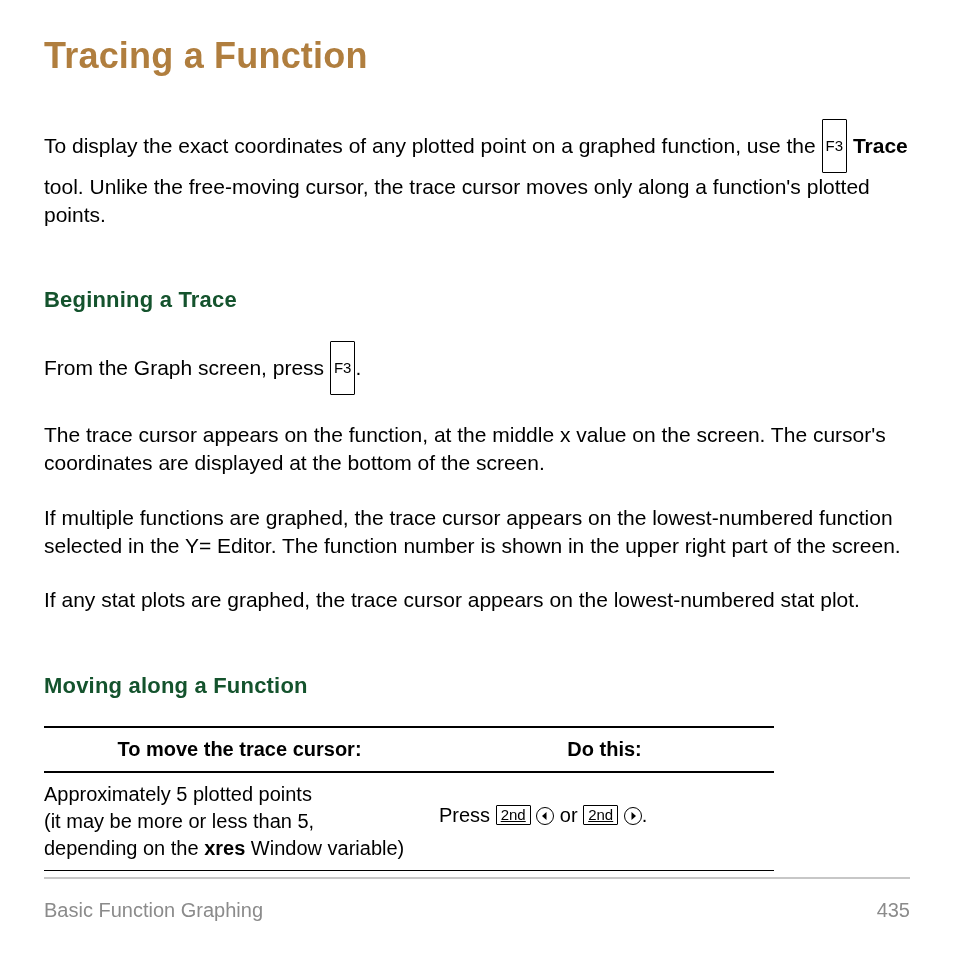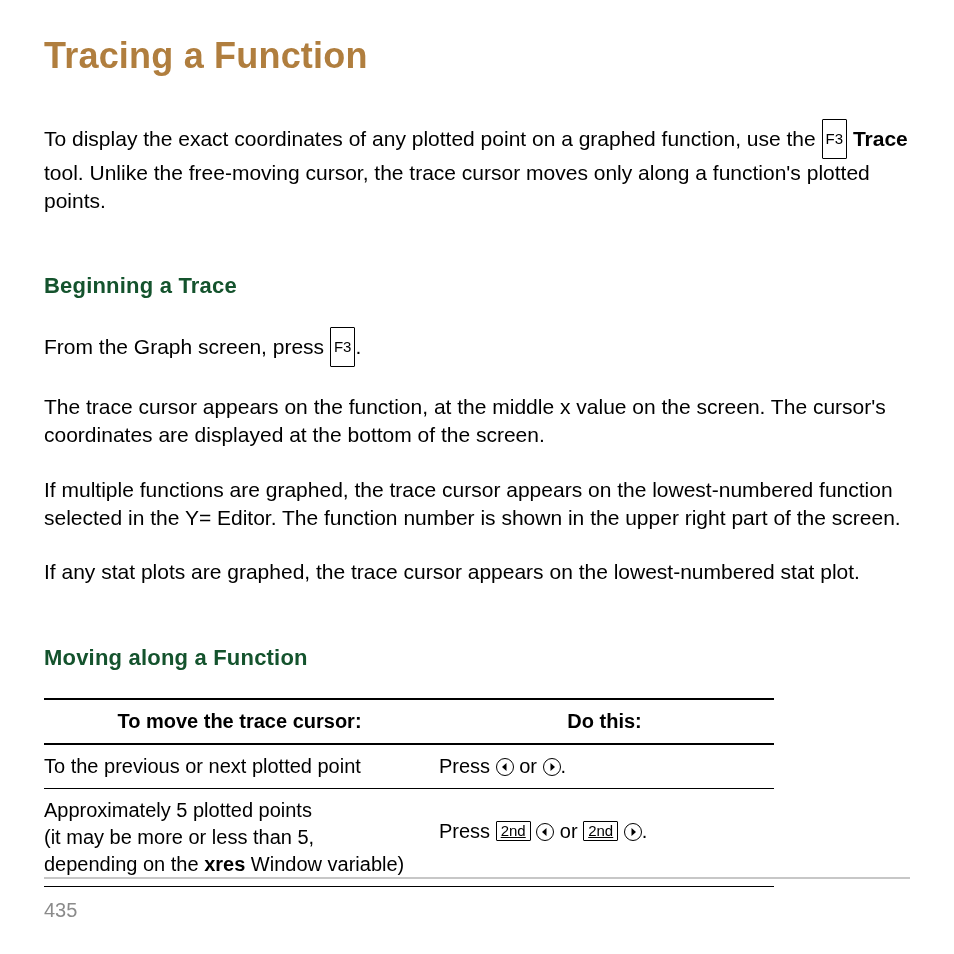--- a/index.html
+++ b/index.html
@@ -30,21 +30,21 @@
       letter-spacing: 0.2px;
       margin-top: 56px;
       margin-bottom: 26px;
     }
     p { margin-bottom: 26px; }
     .key {
       display: inline-block;
       border: 1px solid #000;
       font-family: Arial, Helvetica, sans-serif;
       font-size: 15px;
-      padding: 10px 3px;
+      padding: 17px 3px;
       line-height: 18px;
       vertical-align: 2px;
       border-radius: 1px;
     }
     .key-wide {
       display: inline-block;
       border: 1px solid #000;
       font-family: Arial, Helvetica, sans-serif;
       font-size: 15px;
       padding: 0 4px;
@@ -130,34 +130,20 @@
 
 <table>
   <thead>
     <tr>
       <th>To move the trace cursor:</th>
       <th>Do this:</th>
     </tr>
   </thead>
   <tbody>
     <tr>
-      <td>To the previous or next plotted point</td>
-      <td>
-        <span>Press </span><span class="arrow-circle">
-            <svg viewBox="0 0 10 10">
-              <polygon points="6.5,1 2,5 6.5,9" fill="#000"></polygon>
-            </svg>
-          </span><span> or </span><span class="arrow-circle">
-            <svg viewBox="0 0 10 10">
-              <polygon points="3.5,1 8,5 3.5,9" fill="#000"></polygon>
-            </svg>
-          </span><span>.</span>
-      </td>
-    </tr>
-    <tr>
       <td>
         <span>Approximately 5 plotted points</span><br>
         <span>(it may be more or less than 5,</span><br>
         <span>depending on the </span><span class="bold-sans">xres</span><span> Window variable)</span>
       </td>
       <td>
         <span>Press </span><span class="key-wide">2nd</span> <span class="arrow-circle">
             <svg viewBox="0 0 10 10">
               <polygon points="6.5,1 2,5 6.5,9" fill="#000"></polygon>
             </svg>
@@ -165,14 +151,15 @@
             <svg viewBox="0 0 10 10">
               <polygon points="3.5,1 8,5 3.5,9" fill="#000"></polygon>
             </svg>
           </span><span>.</span>
       </td>
     </tr>
   </tbody>
 </table>
 
 <div class="footer">
+  <span>Basic Function Graphing</span>
   <span>435</span>
 </div>
 
 </body></html>

